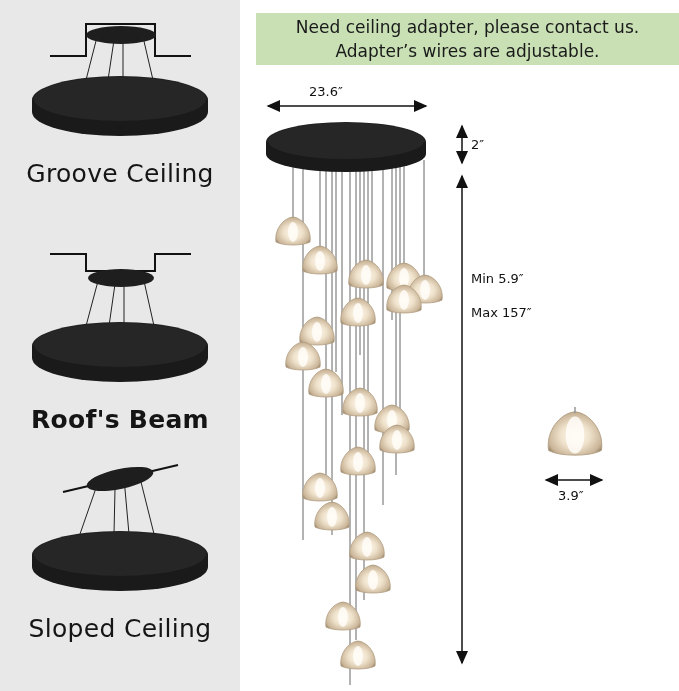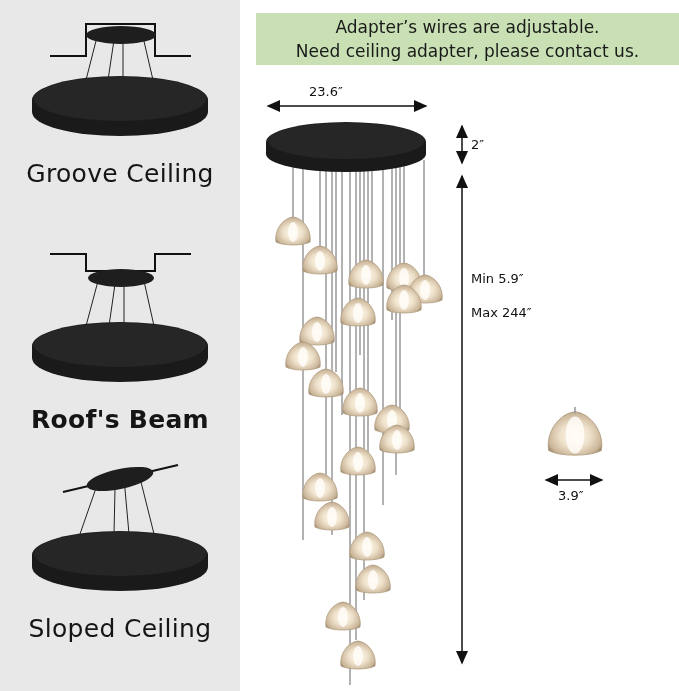--- a/index.html
+++ b/index.html
@@ -63,22 +63,22 @@
       <ellipse cx="120" cy="113" rx="88" ry="24" fill="#202020"></ellipse>
       <rect x="32" y="113" width="176" height="12" fill="#1a1a1a"></rect>
       <ellipse cx="120" cy="125" rx="88" ry="24" fill="#1a1a1a"></ellipse>
       <ellipse cx="120" cy="112" rx="86" ry="22" fill="#262626"></ellipse>
     </svg>
     <div class="mount-label" style="top:172px;">Sloped Ceiling</div>
   </div>
 </div>
 
 <div class="banner">
+  <div>Need ceiling adapter, please contact us.</div>
   <div>Adapter’s wires are adjustable.</div>
-  <div>Need ceiling adapter, please contact us.</div>
 </div>
 
 <svg class="main-svg" width="439" height="631">
   <defs>
     <radialGradient id="glass" cx="50%" cy="55%" r="60%">
       <stop offset="0%" stop-color="#fffaf0"></stop>
       <stop offset="45%" stop-color="#efe2cc"></stop>
       <stop offset="85%" stop-color="#c9b497"></stop>
       <stop offset="100%" stop-color="#8f7b62"></stop>
     </radialGradient>
@@ -157,14 +157,14 @@
     <ellipse cx="0" cy="0" rx="6" ry="12" fill="#fffdf8" opacity="0.85"></ellipse>
     <line x1="0" y1="-18" x2="0" y2="-14" stroke="#999" stroke-width="1"></line>
   </g>
 
   <line x1="306" y1="420" x2="362" y2="420" stroke="#111" stroke-width="1.5" marker-start="url(#arrowStart)" marker-end="url(#arrowEnd)"></line>
 </svg>
 
 <div class="dim" style="left:309px;top:84px;">23.6″</div>
 <div class="dim" style="left:471px;top:137px;">2″</div>
 <div class="dim" style="left:471px;top:271px;">Min 5.9″</div>
-<div class="dim" style="left:471px;top:305px;">Max 244″</div>
+<div class="dim" style="left:471px;top:305px;">Max 157″</div>
 <div class="dim" style="left:558px;top:488px;">3.9″</div>
 
 </body></html>

